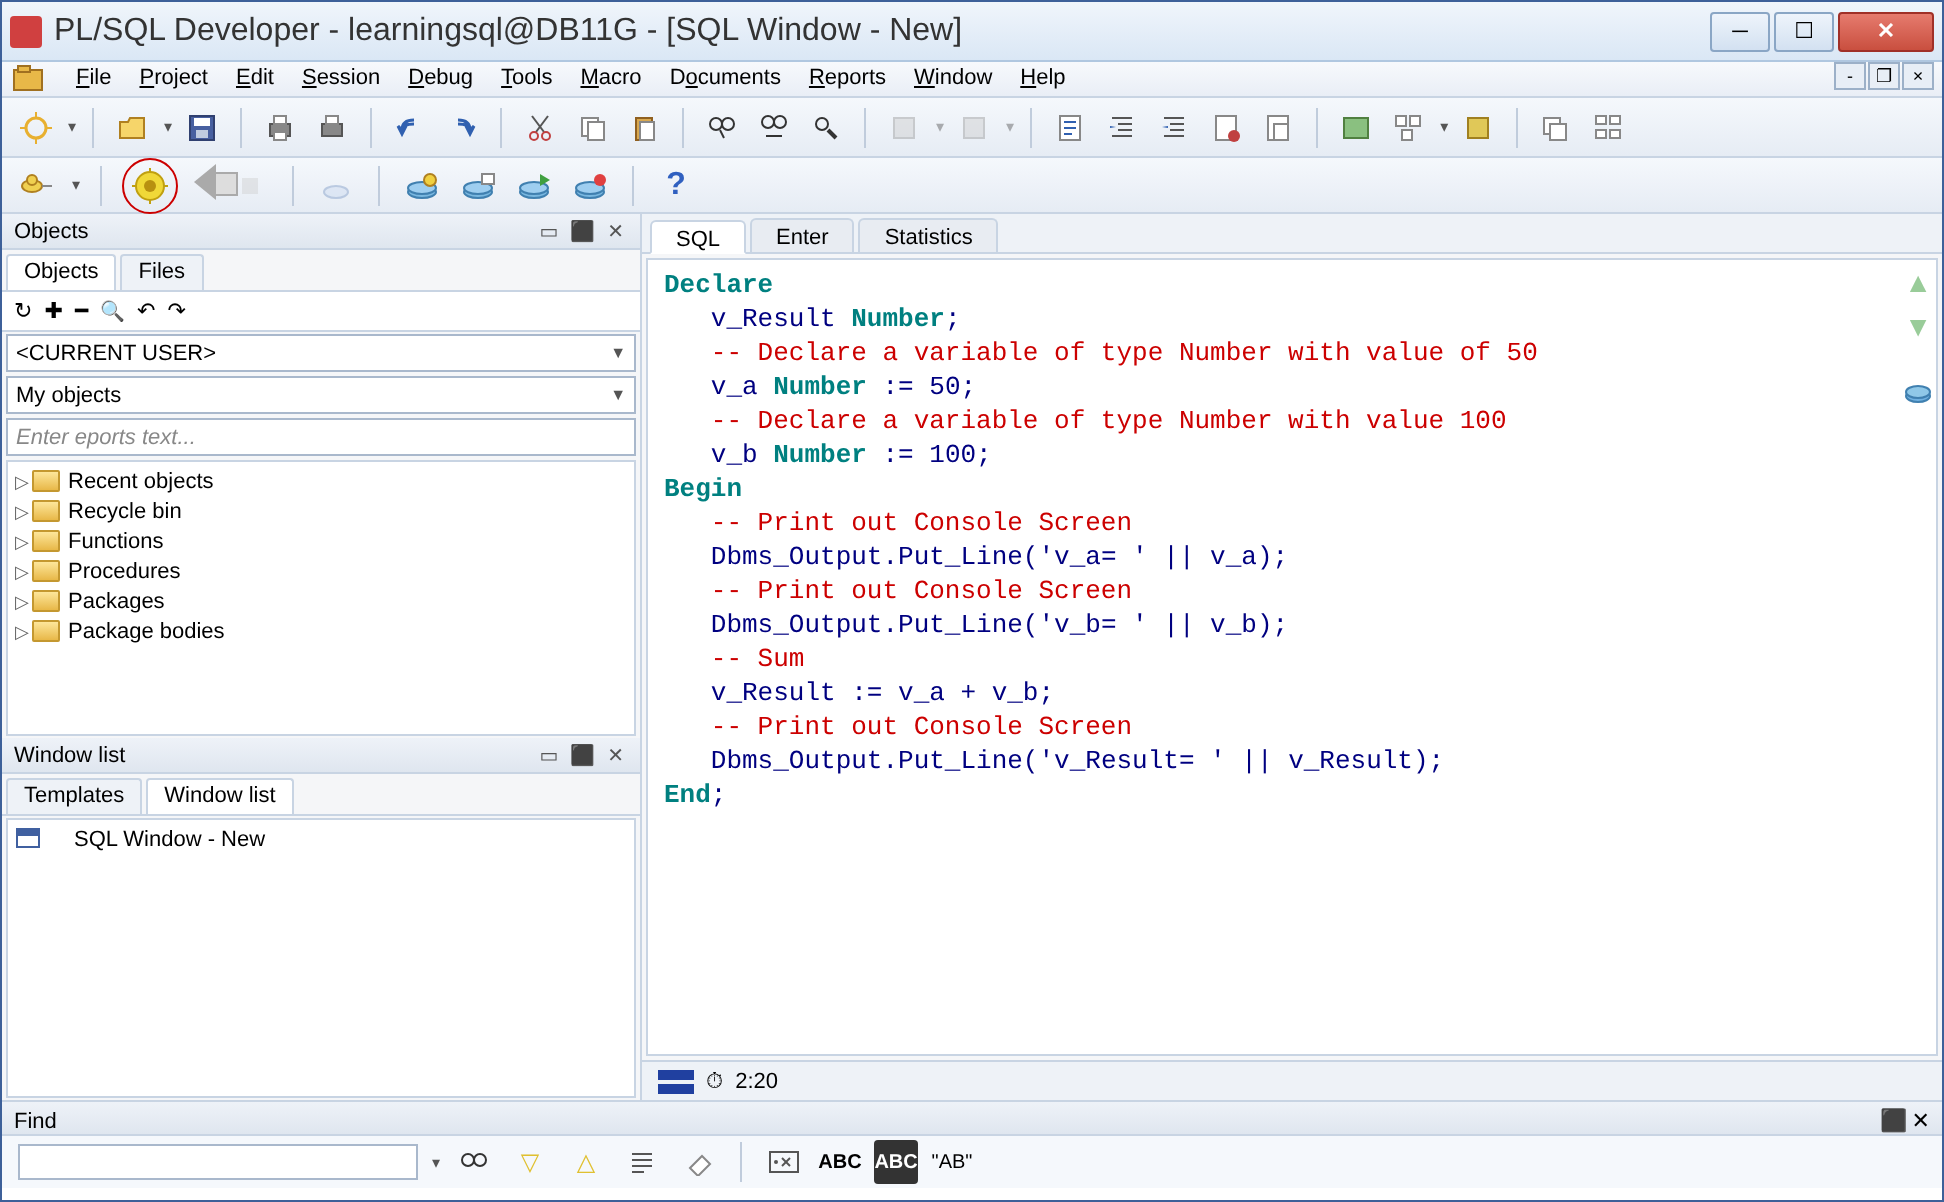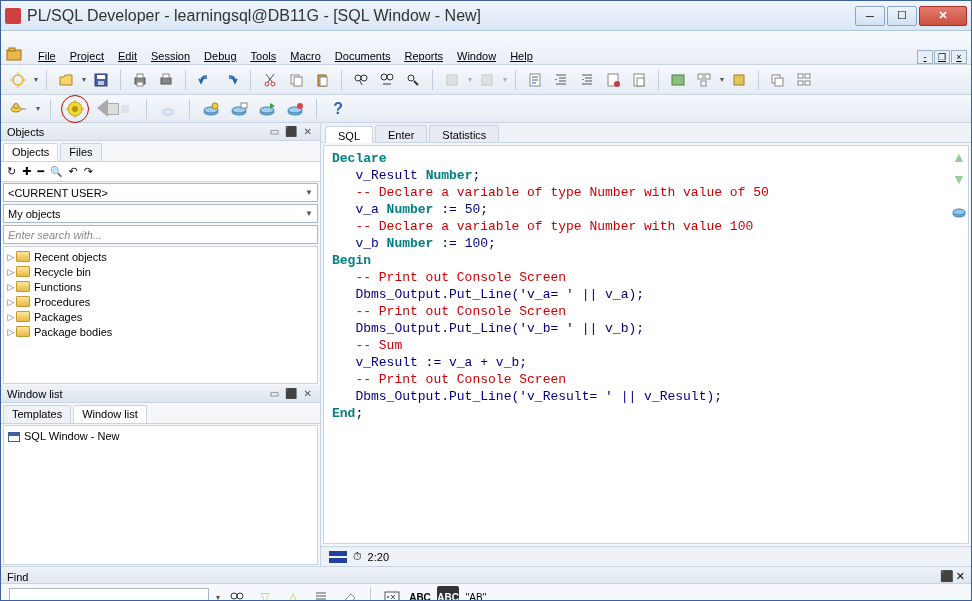--- a/index.html
+++ b/index.html
@@ -3,21 +3,21 @@
 <meta charset="utf-8">
 <style>
 * { box-sizing: border-box; margin: 0; padding: 0; }
 body { font-family: Tahoma, Arial, sans-serif; font-size: 11px; background: #fff; width: 972px; height: 601px; overflow: hidden; border: 1px solid #3d6099; }
 .titlebar { height: 30px; background: linear-gradient(to bottom, #f0f5fb, #dae7f5); border-bottom: 1px solid #b0c7e0; display: flex; align-items: center; padding: 0 4px; }
 .titlebar .icon { width: 16px; height: 16px; margin-right: 6px; background: #d04040; border-radius: 2px; display: inline-block; }
 .titlebar .title { flex: 1; font-size: 16px; color: #333; }
 .titlebar .winbtns { display: flex; gap: 2px; }
 .titlebar .winbtn { width: 30px; height: 20px; border: 1px solid #8aa6c5; background: linear-gradient(to bottom, #eef4fb, #d3e1f1); border-radius: 2px; display: flex; align-items: center; justify-content: center; cursor: pointer; }
 .titlebar .winbtn.close { width: 48px; background: linear-gradient(to bottom, #e67b6e, #c94f3f); border-color: #a03028; color: #fff; font-weight: bold; }
-.menubar { height: 34px; background: linear-gradient(to bottom, #f7f9fc, #e9eef6); border-bottom: 1px solid #c8d4e3; display: flex; align-items: flex-end; padding: 0 4px; text-decoration: underline; }
+.menubar { height: 18px; background: linear-gradient(to bottom, #f7f9fc, #e9eef6); border-bottom: 1px solid #c8d4e3; display: flex; align-items: flex-start; padding: 0 4px; }
 .menubar .appicon { width: 18px; height: 18px; margin-right: 8px; display:inline-block; }
 .menubar .menu-item { padding: 2px 7px; cursor: pointer; }
 .menubar .menu-item u { text-decoration: underline; }
 .menubar .mdi-btns { margin-left: auto; display:flex; gap:1px; }
 .menubar .mdi-btn { width: 16px; height: 14px; border: 1px solid #9cb0c8; background: #e8eef6; display:flex; align-items:center; justify-content:center; font-size:9px; cursor:pointer; }
 .toolbar { height: 30px; background: linear-gradient(to bottom, #f5f8fc, #e6ecf4); border-bottom: 1px solid #c8d4e3; display: flex; align-items: center; padding: 0 6px; gap: 4px; }
 .toolbar2 { height: 28px; background: linear-gradient(to bottom, #f5f8fc, #e6ecf4); border-bottom: 1px solid #c8d4e3; display: flex; align-items: center; padding: 0 6px; gap: 6px; }
 .tbtn { width: 22px; height: 22px; display: flex; align-items: center; justify-content: center; cursor: pointer; border-radius: 2px; }
 .sep { width: 1px; height: 20px; background: #c0ccdc; margin: 0 4px; }
 .dropdown-arrow { font-size: 8px; color: #555; margin-left: 1px; }
@@ -31,21 +31,21 @@
 .sub-tab.active { background: #fff; }
 .mini-toolbar { height: 20px; display: flex; align-items: center; gap: 6px; padding: 0 6px; border-bottom: 1px solid #c8d4e3; background: #fff; font-size: 11px; }
 .combo { height: 19px; border: 1px solid #a9b8cc; background: #fff; display: flex; align-items: center; padding: 0 4px; margin: 1px 2px; font-size: 11px; }
 .combo .arrow { margin-left: auto; font-size: 8px; color: #555; }
 .search-box { height: 19px; border: 1px solid #a9b8cc; background: #fff; padding: 0 4px; margin: 1px 2px; color: #888; font-style: italic; font-size: 11px; display: flex; align-items: center; }
 .tree { flex: 1; background: #fff; border: 1px solid #c8d4e3; margin: 1px 2px; overflow: auto; padding: 2px; font-size: 11px; min-height: 70px; }
 .tree-item { display: flex; align-items: center; height: 15px; cursor: pointer; }
 .tree-item .expander { width: 10px; font-size: 9px; color: #666; text-align: center; }
 .tree-item .folder { width: 14px; height: 11px; background: linear-gradient(to bottom, #fde69b, #e8b848); border: 1px solid #c49830; border-radius: 1px; margin-right: 4px; }
 .window-list-body { flex: 1; background: #fff; margin: 1px 2px; border: 1px solid #c8d4e3; padding: 3px; font-size: 11px; }
-.wl-item { display: flex; align-items: flex-end; gap: 4px; padding: 1px; cursor: pointer; }
+.wl-item { display: flex; align-items: flex-start; gap: 17px; padding: 1px; cursor: pointer; }
 .wl-icon { width: 12px; height: 10px; border: 1px solid #4060a0; background: #fff; position: relative; }
 .wl-icon::before { content:''; position:absolute; top:0; left:0; right:0; height:3px; background:#4060a0; }
 .right-panel { flex: 1; display: flex; flex-direction: column; background: #f5f6f8; position: relative; }
 .editor-tabs { height: 20px; display: flex; background: #eef2f7; border-bottom: 1px solid #c8d4e3; padding-left: 4px; padding-top: 2px; }
 .editor-tab { padding: 3px 12px; border: 1px solid #c8d4e3; border-bottom: none; background: #e8ecf2; margin-right: 2px; border-radius: 3px 3px 0 0; cursor: pointer; font-size: 11px; }
 .editor-tab.active { background: #fff; border-bottom: 1px solid #fff; position: relative; top: 1px; }
 .editor { flex: 1; background: #fff; margin: 2px; border: 1px solid #c8d4e3; padding: 4px 8px; font-family: 'Courier New', monospace; font-size: 13px; line-height: 17px; overflow: auto; white-space: pre; color: #000080; }
 .kw { color: #008080; font-weight: bold; }
 .comment { color: #cc0000; }
 .ident { color: #000080; }
@@ -376,21 +376,21 @@
     </div>
     <div class="combo">
       <span>&lt;CURRENT USER&gt;</span>
       <span class="arrow">▼</span>
     </div>
     <div class="combo">
       <span>My objects</span>
       <span class="arrow">▼</span>
     </div>
     <div class="search-box">
-      <span>Enter search with...</span>
+      <span>Enter eports text...</span>
     </div>
     <div class="tree">
       <div class="tree-item">
           <span class="expander">▷</span>
           <span class="folder"></span>
           <span>Recent objects</span>
         </div>
       <div class="tree-item">
           <span class="expander">▷</span>
           <span class="folder"></span>

